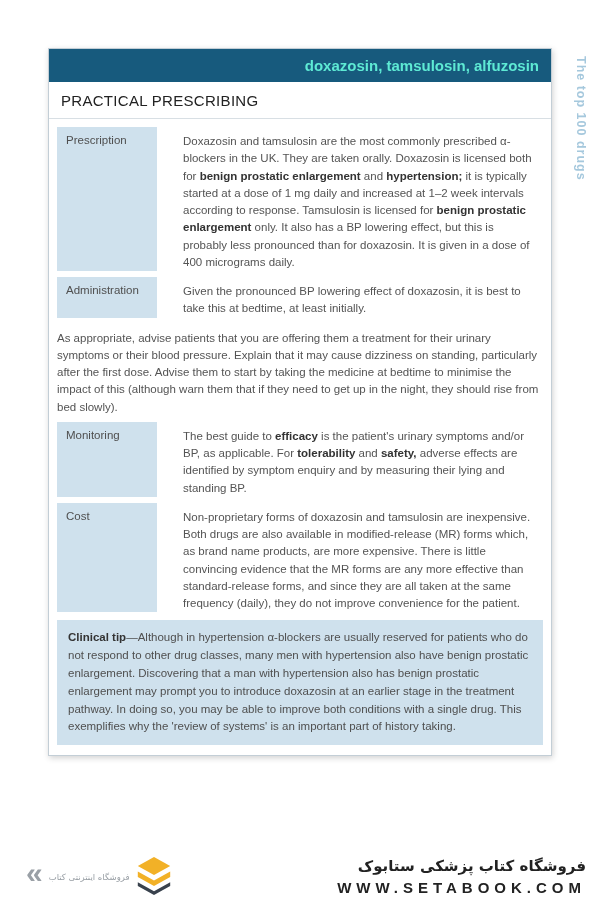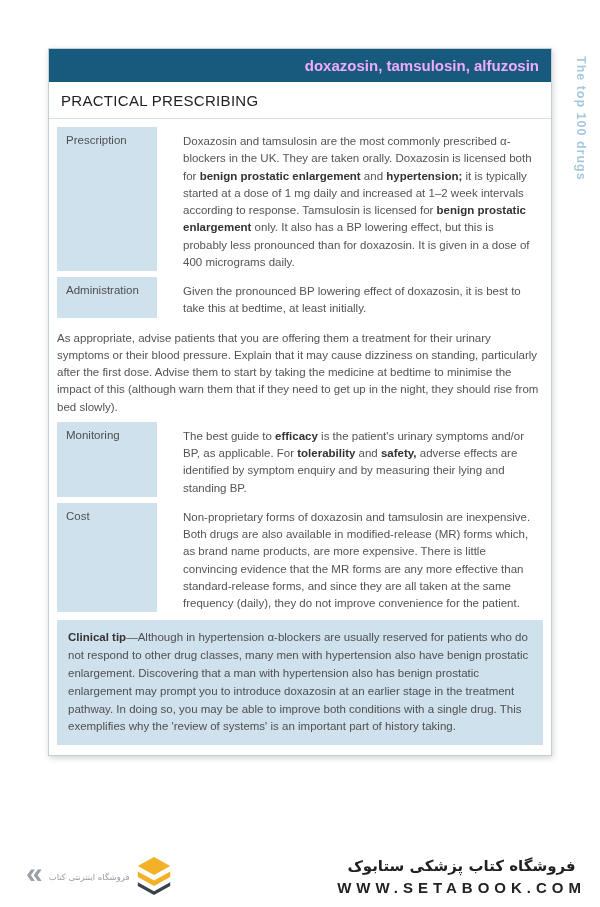--- a/index.html
+++ b/index.html
@@ -18,21 +18,21 @@
   }
   .content-block{
     position:absolute;left:48px;top:48px;width:504px;
     background:#ffffff;
     border:1px solid #c3ced6;
     box-shadow:1px 2px 6px rgba(0,0,0,0.18);
     box-sizing:border-box;
   }
   .header-bar{
     background:#175a7d;
-    color:#f0abfc;
+    color:#5eead4;
     text-align:right;
     padding:8px 12px;
     font-size:15px;font-weight:bold;
   }
   .section-title{
     padding:10px 12px 9px 12px;
     font-size:15px;
     color:#222222;
     letter-spacing:0.3px;
     border-bottom:1px solid #d8dfe4;
@@ -78,21 +78,21 @@
   .logo-name{
     font-family:"DejaVu Sans",sans-serif;
     direction:rtl;
     font-size:24px;font-weight:bold;color:#8d9399;line-height:1.1;
   }
   .logo-sub{
     font-family:"DejaVu Sans",sans-serif;
     direction:rtl;
     font-size:8.5px;color:#9aa0a6;margin-top:2px;letter-spacing:1px;
   }
-  .footer-right{display:flex;flex-direction:column;align-items:center;gap:4px;}
+  .footer-right{display:flex;flex-direction:column;align-items:flex-end;gap:4px;}
   .store-line{
     font-family:"DejaVu Sans",sans-serif;
     direction:rtl;
     font-size:15px;font-weight:bold;color:#222222;
   }
   .url-line{
     font-size:15px;font-weight:600;color:#222222;letter-spacing:5px;
   }
   .diamond-svg{display:block;}
 </style>

